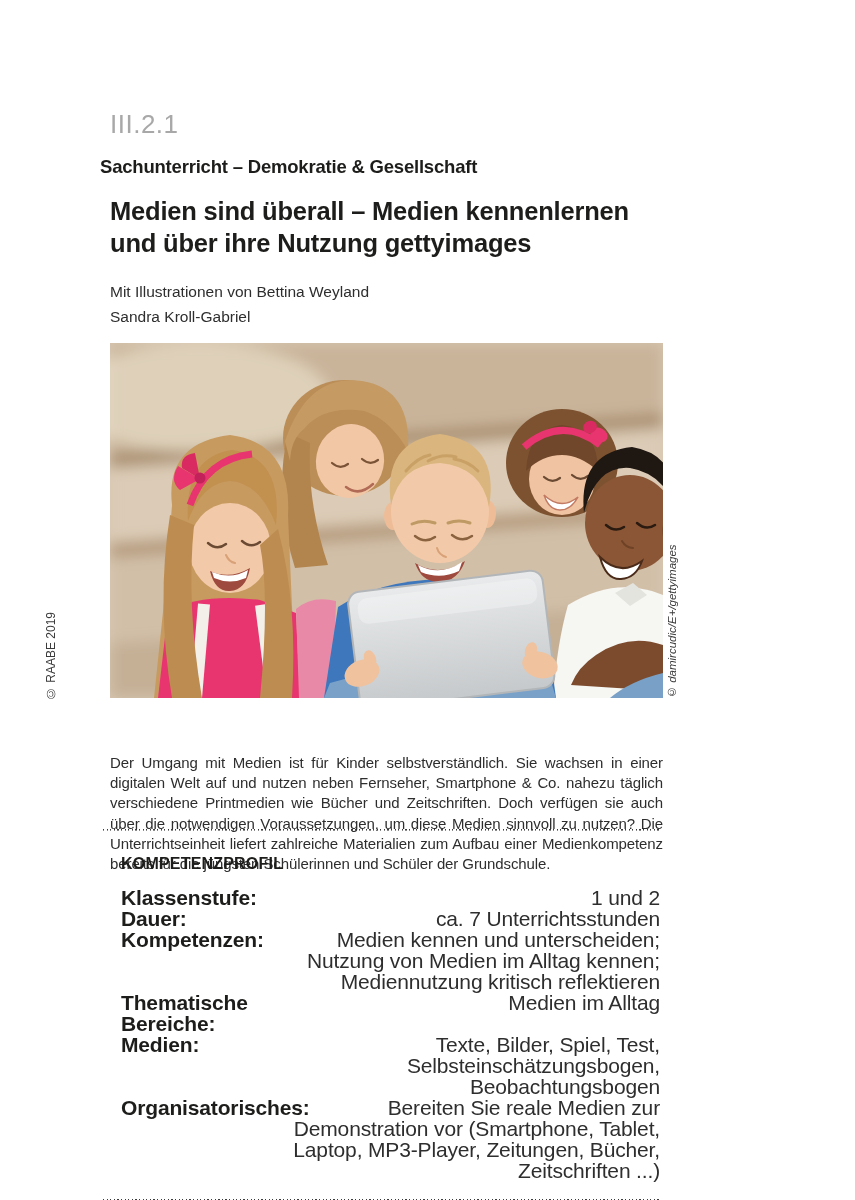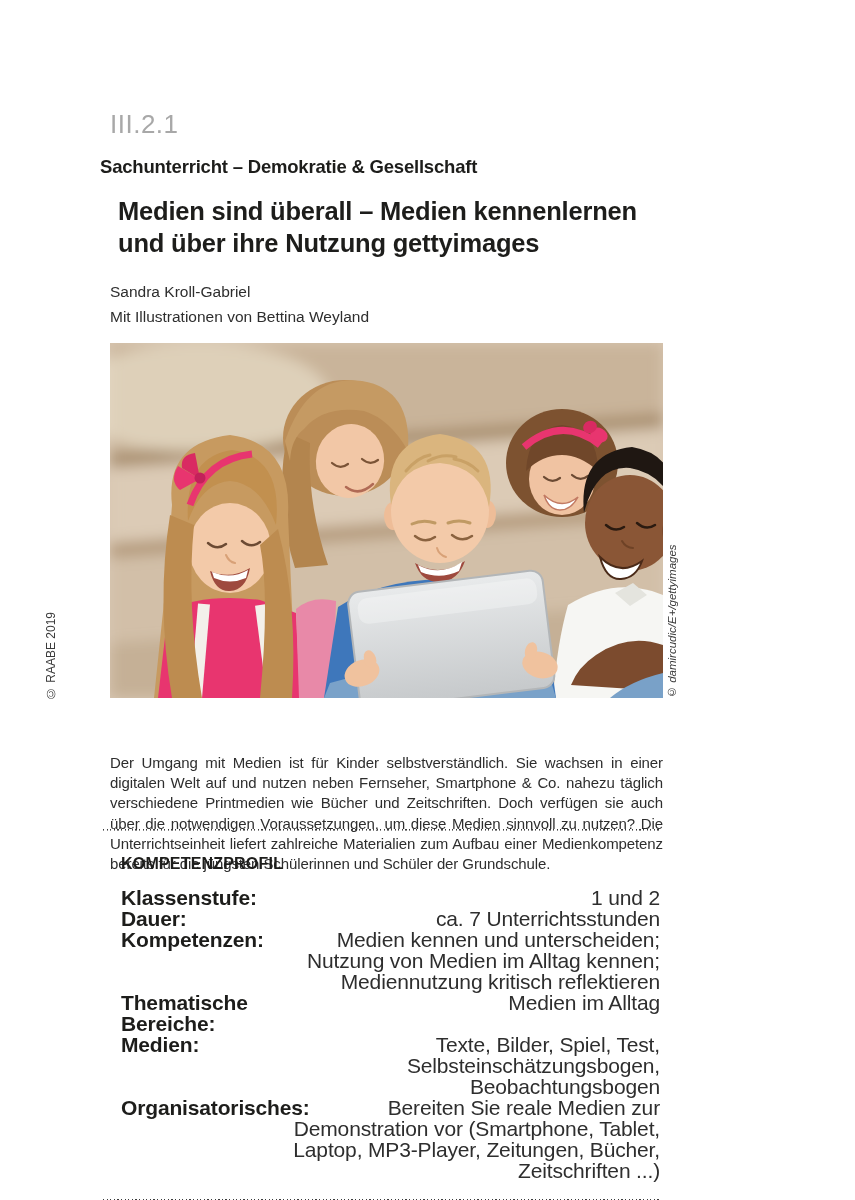--- a/index.html
+++ b/index.html
@@ -15,21 +15,21 @@
     position:absolute;left:110px;top:109px;
     font-size:26px;letter-spacing:.5px;
     color:#a8a8a8;font-weight:400;
   }
   .subject-line{
     position:absolute;left:100px;top:156px;
     font-size:18.5px;font-weight:700;color:#1d1d1b;
     letter-spacing:-0.2px;
   }
   .main-title{
-    position:absolute;left:118px;top:195px;width:560px;
+    position:absolute;left:110px;top:195px;width:560px;
     font-size:25.5px;font-weight:700;color:#1d1d1b;
     line-height:32px;letter-spacing:-0.2px;margin:0;
   }
   .authors{
     position:absolute;left:110px;top:279px;
     font-size:15.5px;line-height:25px;color:#2e2e2e;
   }
   .photo-wrap{
     position:absolute;left:110px;top:343px;width:553px;height:355px;
     overflow:hidden;
@@ -88,22 +88,22 @@
 <div class="page">
 
   <div class="section-code">III.2.1</div>
 
   <div class="subject-line">Sachunterricht – Demokratie &amp; Gesellschaft</div>
 
   <h1 class="main-title"><span>Medien sind überall – Medien kennenlernen</span><br>
   <span>und über ihre Nutzung gettyimages</span></h1>
 
   <div class="authors">
+    <div>Mit Illustrationen von Bettina Weyland</div>
     <div>Sandra Kroll-Gabriel</div>
-    <div>Mit Illustrationen von Bettina Weyland</div>
   </div>
 
   <div class="copyright-left vert">© RAABE 2019</div>
 
   <div class="photo-wrap">
     <svg width="553" height="355" viewBox="0 0 553 355">
       <defs>
         <filter id="bgblur" x="-20%" y="-20%" width="140%" height="140%">
             <feGaussianBlur stdDeviation="7"></feGaussianBlur>
           </filter>

